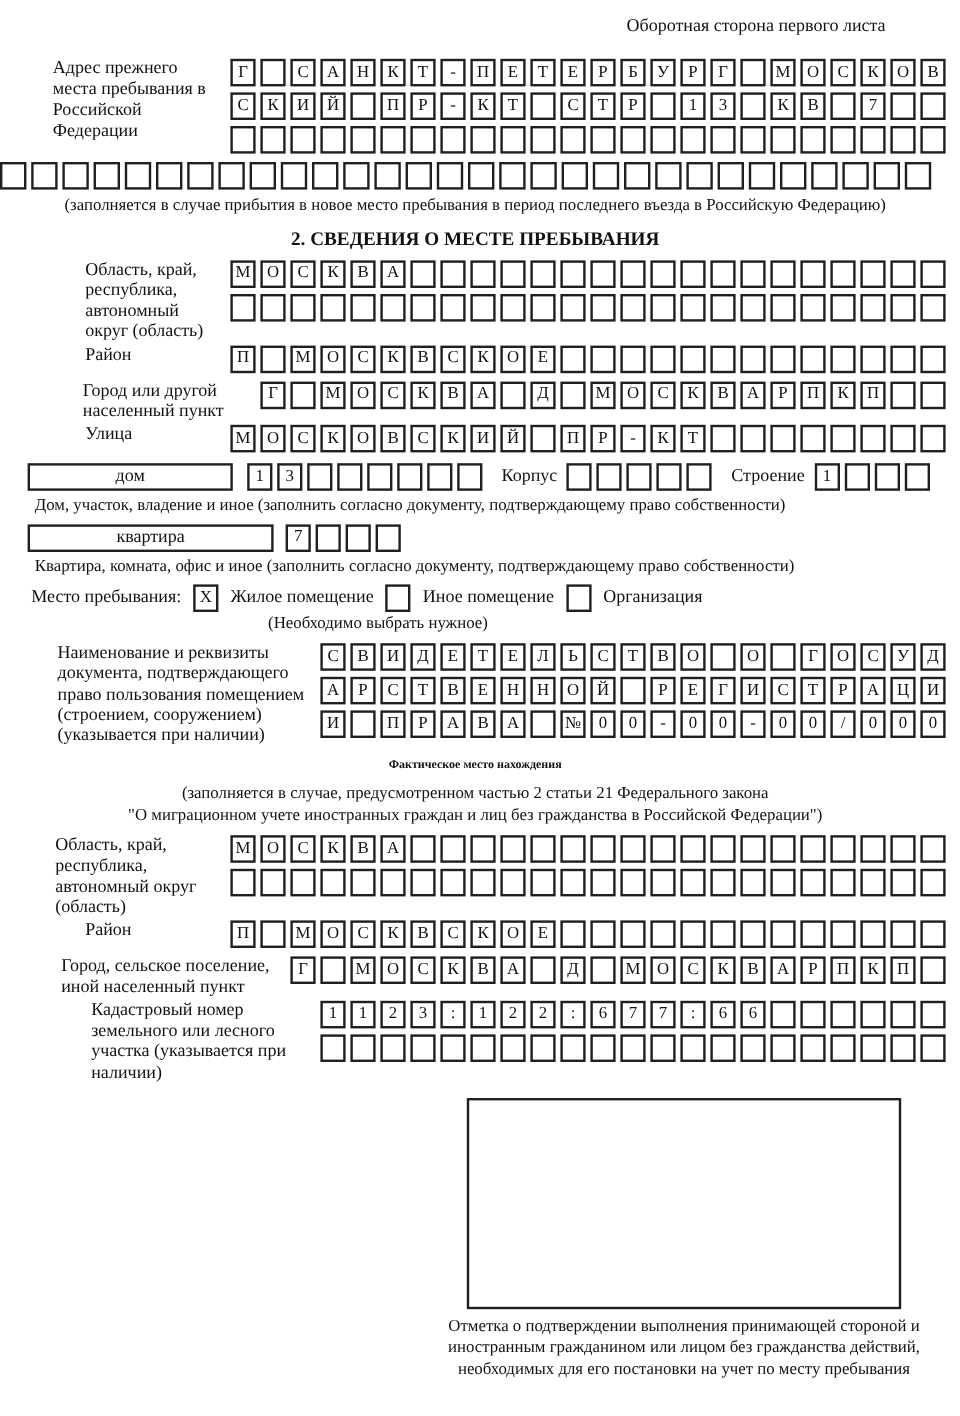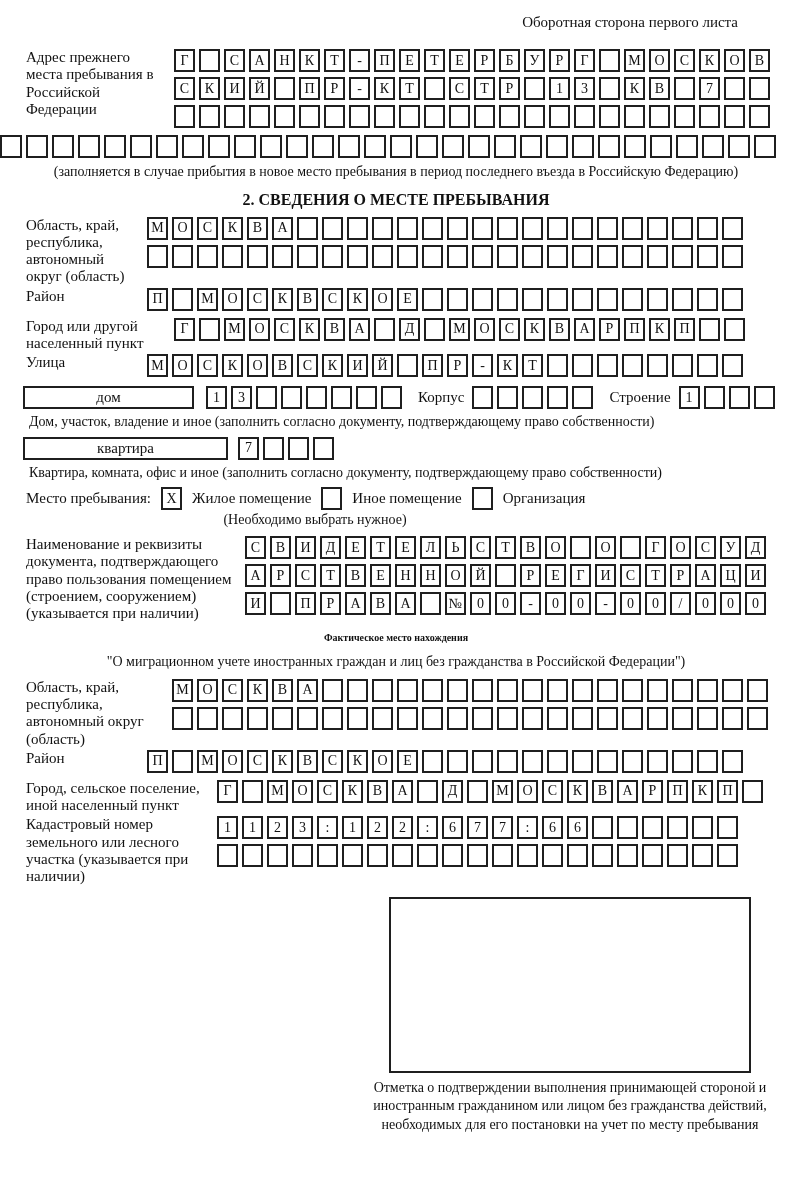--- a/index.html
+++ b/index.html
@@ -16,21 +16,21 @@
   
   .cellrow { display:flex; margin-bottom:5px; }
   .cell {
     flex:none; width:21px; height:23px; border:2px solid #1f1f1f; margin-right:4px;
     display:flex; align-items:center; justify-content:center;
     font-size:14px; line-height:1; background:#fff;
   }
   .cells-wide .cell { width:22px; }
   .cellrow.inline { margin-bottom:0; }
 
-  .field { display:flex; align-items:flex-start; margin-bottom:2px; }
+  .field { display:flex; align-items:flex-start; margin-bottom:2px;justify-content:flex-end; }
   .field-label { flex:none; padding-left:26px; padding-right:6px; font-size:15px; line-height:1.15; }
   .rows { display:flex; flex-direction:column; }
 
   .w-top  { width:174px; }
   .w-std  { width:147px; }
   .w-city { width:174px; }
   .w-doc  { width:245px; }
   .w-fact { width:172px; }
   .w-fcity{ width:217px; }
   .w-cad  { width:217px; }
@@ -459,20 +459,21 @@
           <span class="cell">/</span>
           <span class="cell">0</span>
           <span class="cell">0</span>
           <span class="cell">0</span>
         </div>
     </div>
   </div>
 
   <div class="sub-title">Фактическое место нахождения</div>
   <div class="fact-captions">
+    <div class="caption center">(заполняется в случае, предусмотренном частью 2 статьи 21 Федерального закона</div>
     <div class="caption center">"О миграционном учете иностранных граждан и лиц без гражданства в Российской Федерации")</div>
   </div>
 
   <div class="field">
     <div class="field-label w-fact">Область, край, республика, автономный округ (область)</div>
     <div class="rows">
       <div class="cellrow">
           <span class="cell">М</span>
           <span class="cell">О</span>
           <span class="cell">С</span>

